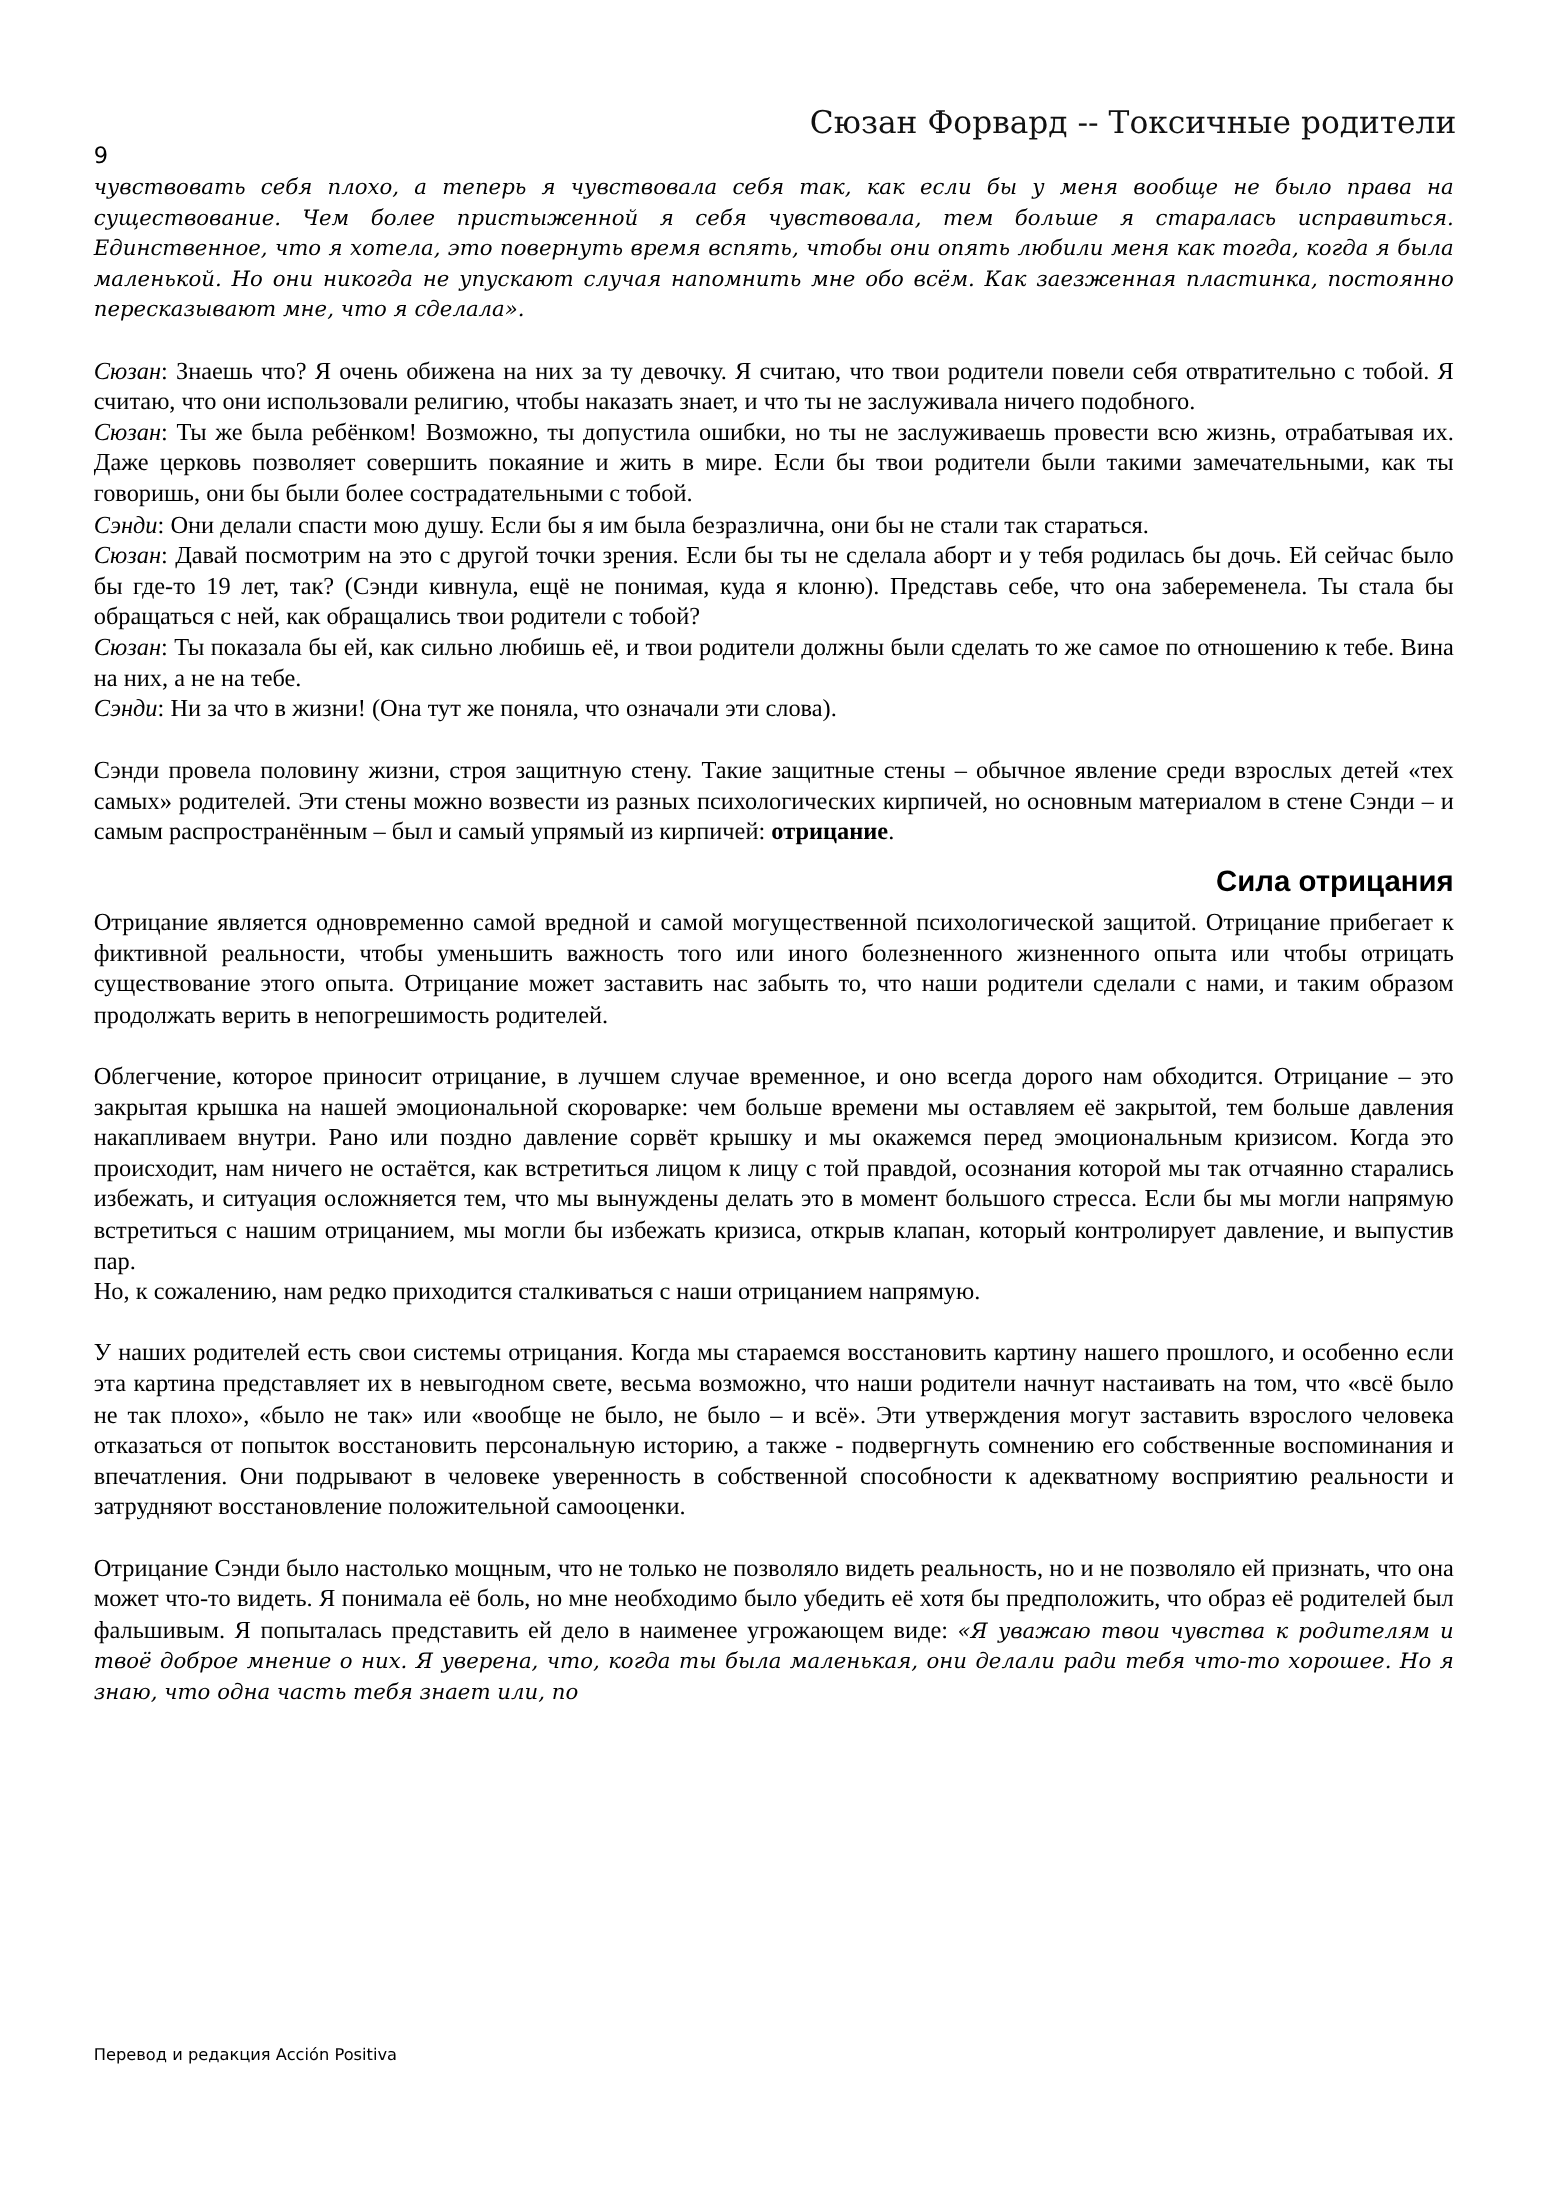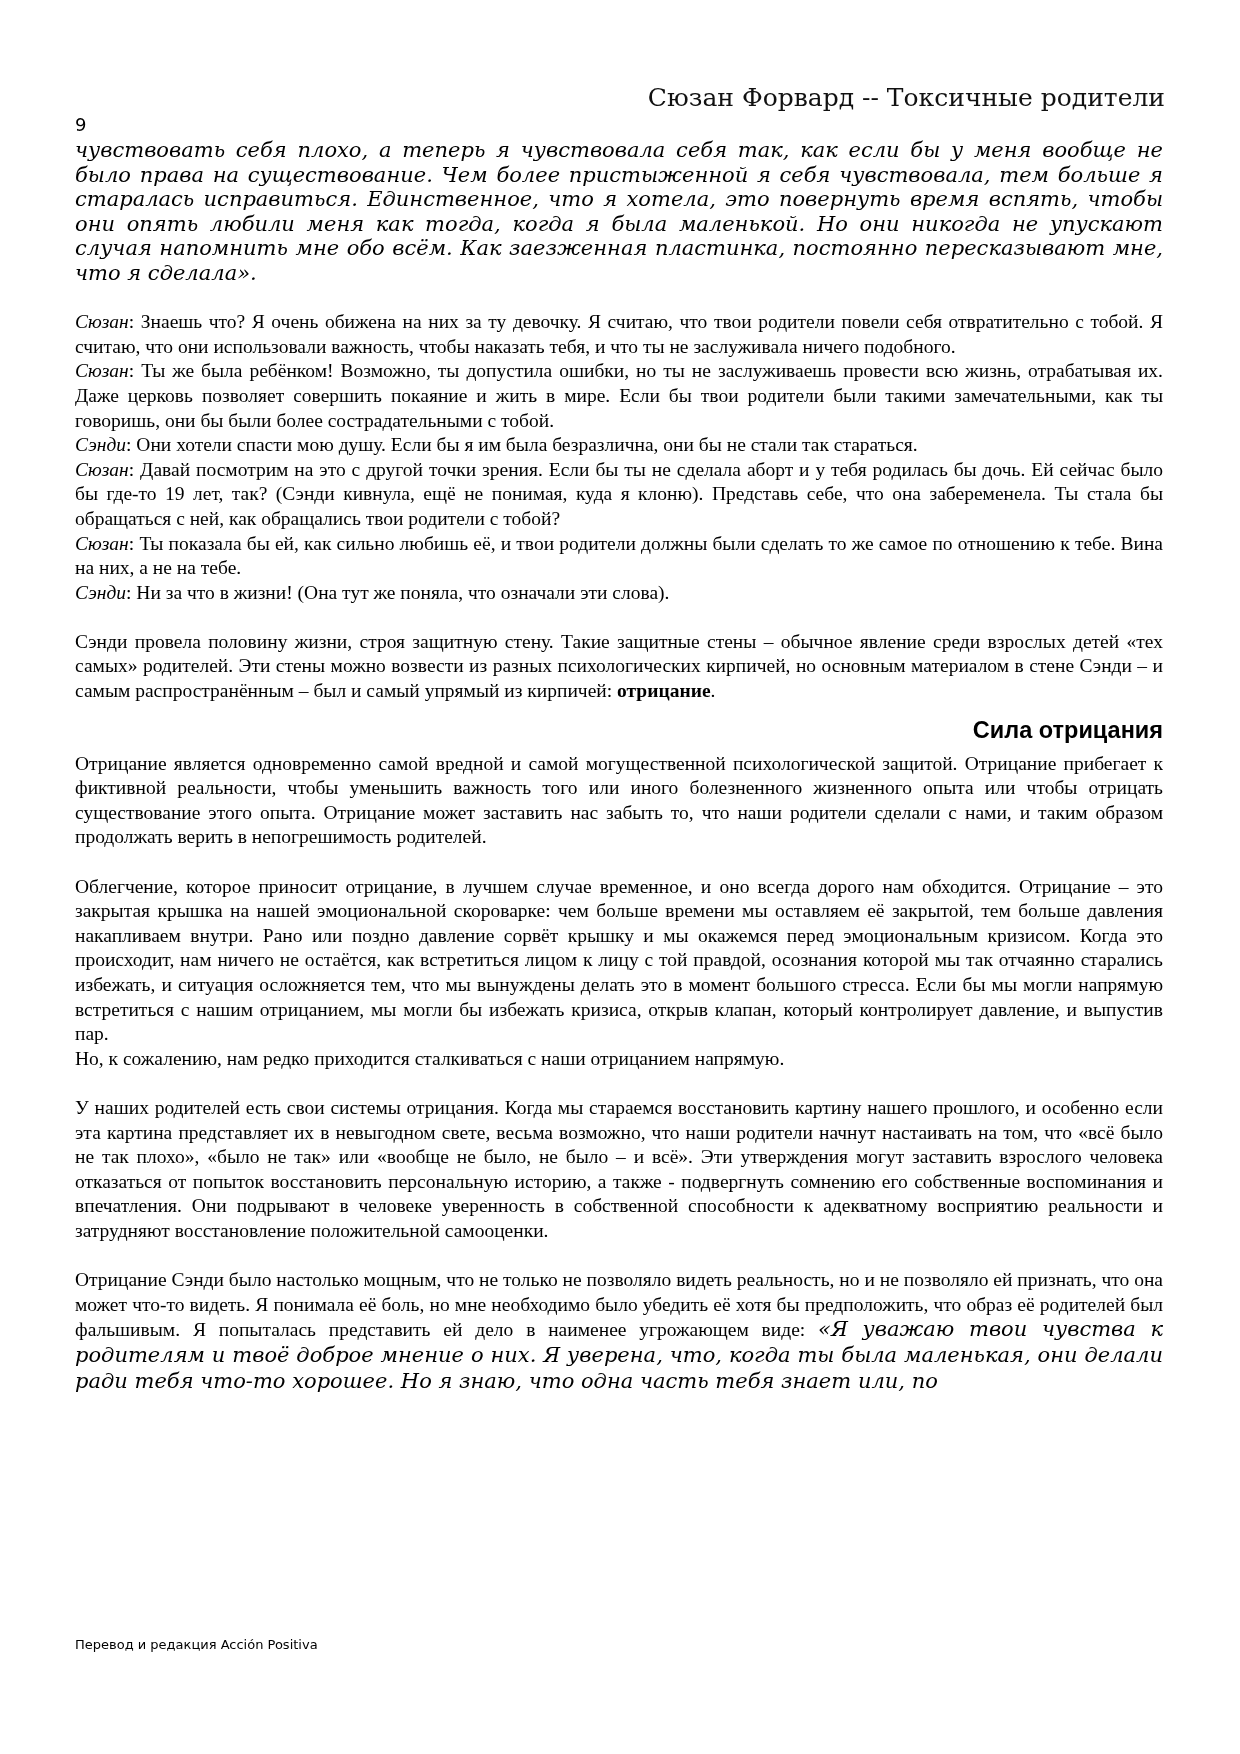--- a/index.html
+++ b/index.html
@@ -13,21 +13,21 @@
     position: absolute; left: 75px; top: 110px;
     font-family: "DejaVu Sans", sans-serif; font-size: 18px; line-height: 22px;
   }
   .content {
     position: absolute; left: 75px; top: 134px; width: 1088px;
     font-family: "Liberation Serif", serif; font-size: 19.5px; line-height: 24.6px;
     text-align: justify;
   }
   .content p { margin: 0; }
   .gap { height: 24.6px; }
-  .it { font-style: italic; font-family: "DejaVu Serif", serif; font-size: 21px; }
+  .it { font-style: italic; font-family: "DejaVu Serif", serif; font-size: 17px; }
   .speaker { font-style: italic; }
   .bold { font-weight: bold; }
   h2.section-heading {
     margin: 10px 0 6px 0; font-family: "Liberation Sans", sans-serif; font-weight: bold;
     font-size: 23.5px; line-height: 32px; text-align: right;
   }
   .footer {
     position: absolute; left: 75px; top: 1632px;
     font-family: "DejaVu Sans", sans-serif; font-size: 13px; line-height: 18px; text-align: center;
   }
@@ -40,23 +40,23 @@
   <div class="running-head">Сюзан Форвард -- Токсичные родители</div>
   <div class="page-number">9</div>
 
   <div class="content">
 
     <p class="it">чувствовать себя плохо, а теперь я чувствовала себя так, как если бы у меня вообще не было права на существование. Чем более пристыженной я себя чувствовала, тем больше я старалась исправиться. Единственное, что я хотела, это повернуть время вспять, чтобы они опять любили меня как тогда, когда я была маленькой. Но они никогда не упускают случая напомнить мне обо всём. Как заезженная пластинка, постоянно пересказывают мне, что я сделала».</p>
 
     <div class="gap"></div>
 
     <div>
-      <p><span class="speaker">Сюзан</span><span>: Знаешь что? Я очень обижена на них за ту девочку. Я считаю, что твои родители повели себя отвратительно с тобой. Я считаю, что они использовали важность, чтобы наказать тебя, и что ты не заслуживала ничего подобного.</span></p>
+      <p><span class="speaker">Сюзан</span><span>: Знаешь что? Я очень обижена на них за ту девочку. Я считаю, что твои родители повели себя отвратительно с тобой. Я считаю, что они использовали религию, чтобы наказать знает, и что ты не заслуживала ничего подобного.</span></p>
       <p><span class="speaker">Сюзан</span><span>: Ты же была ребёнком! Возможно, ты допустила ошибки, но ты не заслуживаешь провести всю жизнь, отрабатывая их. Даже церковь позволяет совершить покаяние и жить в мире. Если бы твои родители были такими замечательными, как ты говоришь, они бы были более сострадательными с тобой.</span></p>
-      <p><span class="speaker">Сэнди</span><span>: Они хотели спасти мою душу. Если бы я им была безразлична, они бы не стали так стараться.</span></p>
+      <p><span class="speaker">Сэнди</span><span>: Они делали спасти мою душу. Если бы я им была безразлична, они бы не стали так стараться.</span></p>
       <p><span class="speaker">Сюзан</span><span>: Давай посмотрим на это с другой точки зрения. Если бы ты не сделала аборт и у тебя родилась бы дочь. Ей сейчас было бы где-то 19 лет, так?  (Сэнди кивнула, ещё не понимая, куда я клоню). Представь себе, что она забеременела. Ты стала бы обращаться с ней, как обращались твои родители с тобой?</span></p>
       <p><span class="speaker">Сюзан</span><span>: Ты показала бы ей, как сильно любишь её, и твои родители должны были сделать то же самое по отношению к тебе. Вина на них, а не на тебе.</span></p>
       <p><span class="speaker">Сэнди</span><span>: Ни за что в жизни! (Она тут же поняла, что означали эти слова).</span></p>
     </div>
 
     <div class="gap"></div>
 
     <p><span>Сэнди провела половину жизни, строя защитную стену. Такие защитные стены – обычное явление среди взрослых детей «тех самых» родителей. Эти стены можно возвести из разных психологических кирпичей, но основным материалом в стене Сэнди – и самым распространённым – был и самый упрямый из кирпичей: </span><span class="bold">отрицание</span><span>.</span></p>
 
     <h2 class="section-heading">Сила отрицания</h2>

